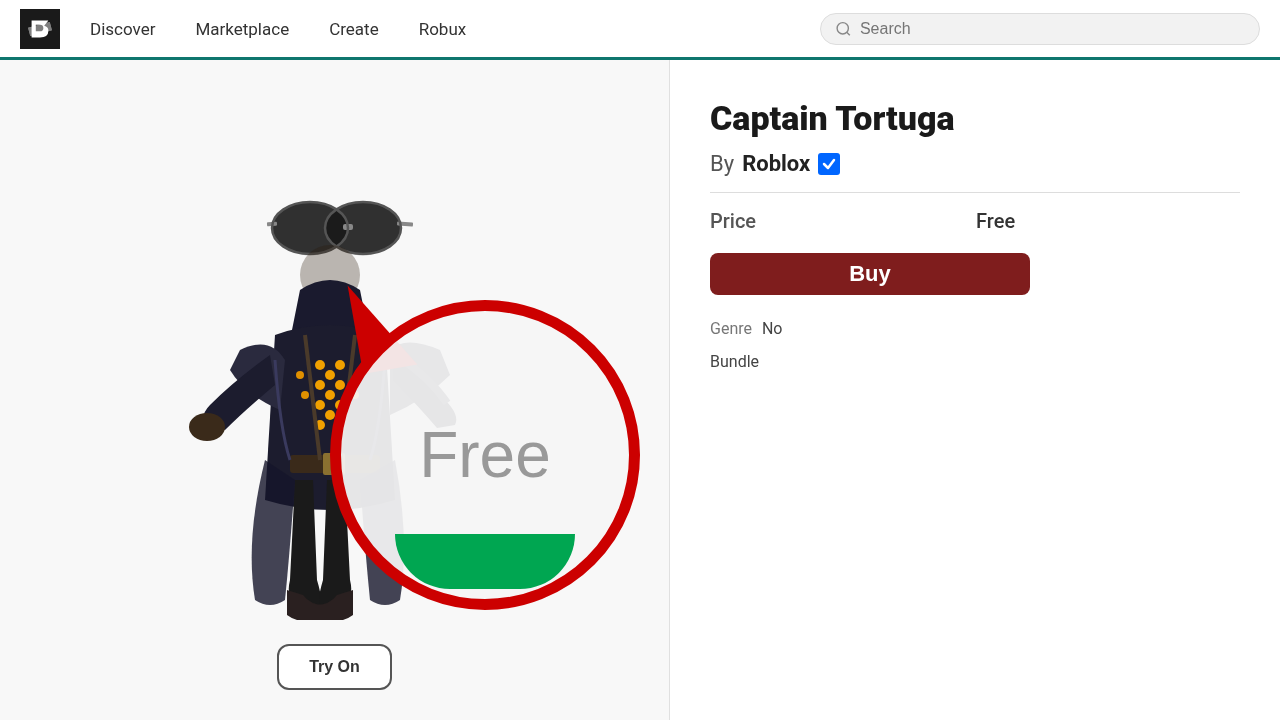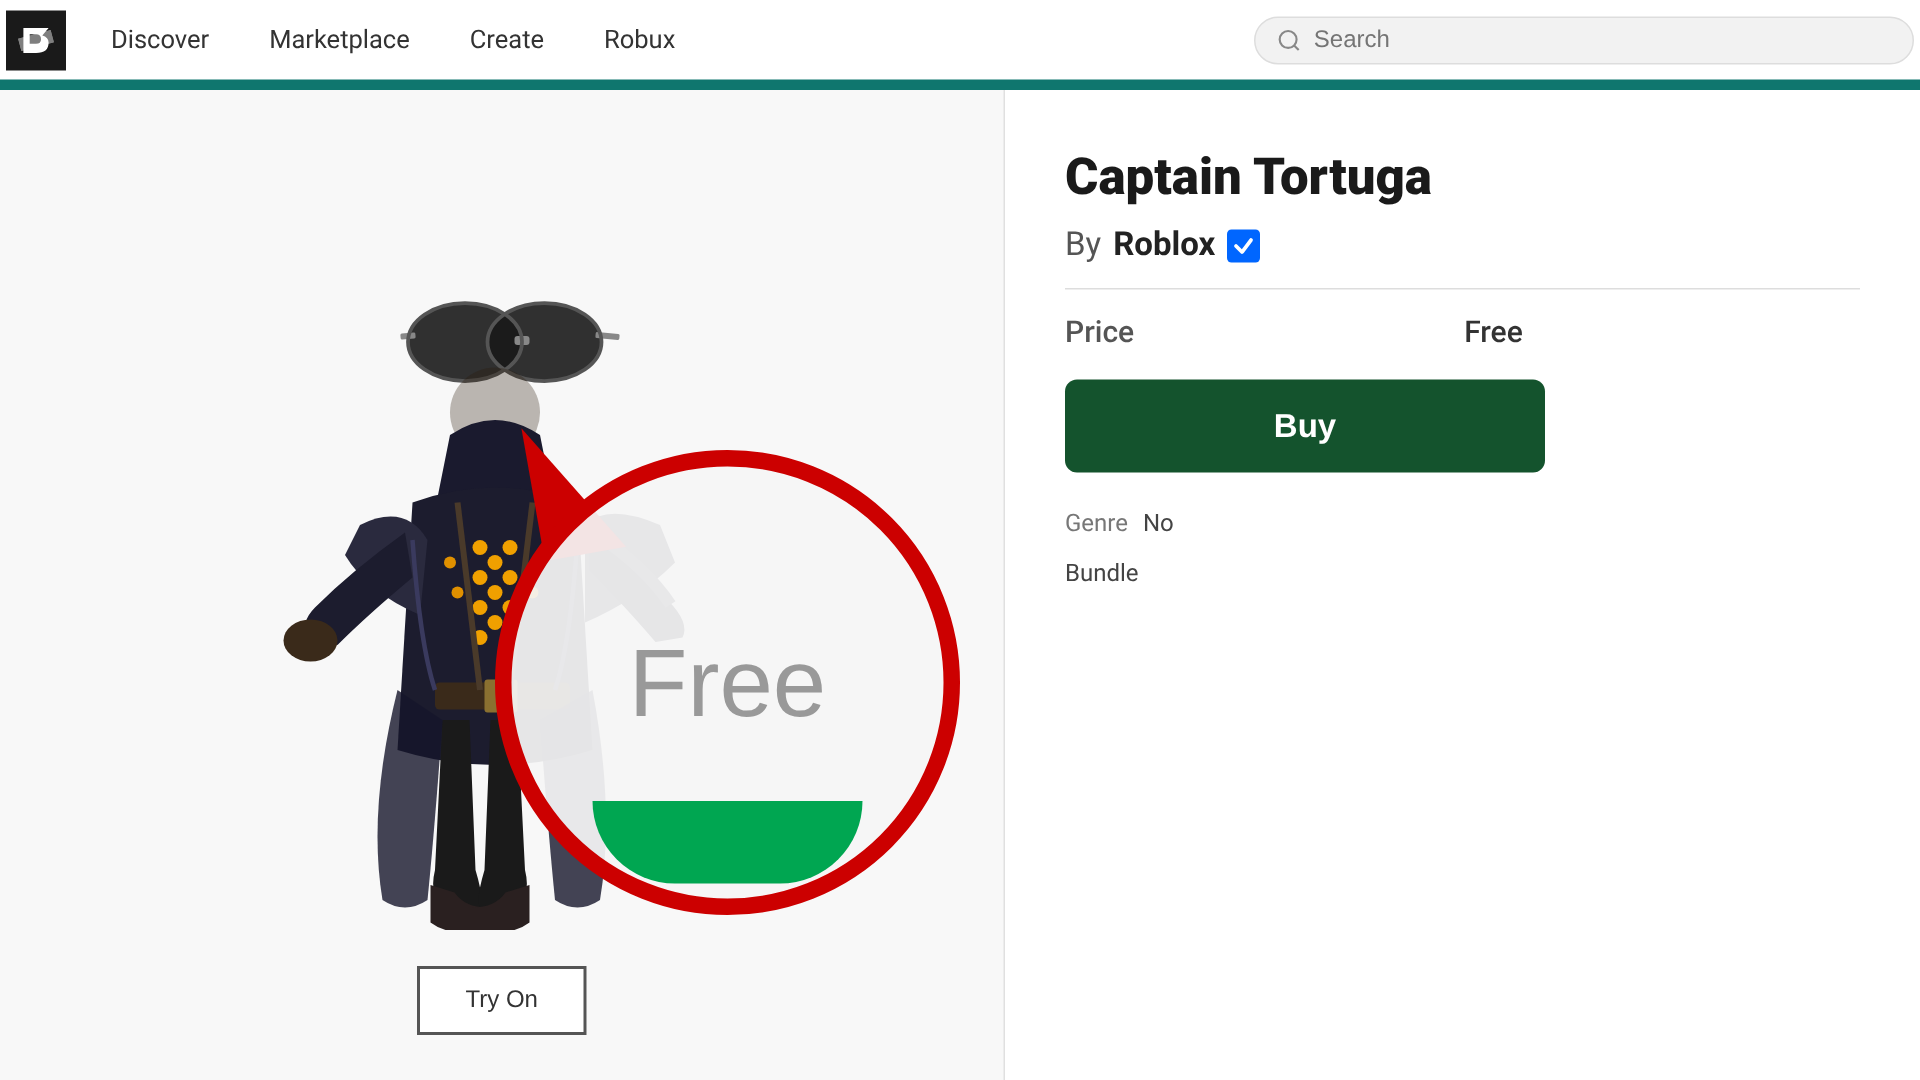--- a/index.html
+++ b/index.html
@@ -7,25 +7,25 @@
       font-family: -apple-system, BlinkMacSystemFont, 'Segoe UI', Roboto, sans-serif;
       background: #f2f2f2;
       width: 1280px;
       height: 720px;
       overflow: hidden;
     }
 
     
     .navbar {
       background: #ffffff;
-      border-bottom: 7px solid #0f766e;
+      border-bottom: 3px solid #0f766e;
       height: 60px;
       display: flex;
       align-items: center;
-      padding: 0 4px;
+      padding: 0 20px;
       gap: 10px;
       position: relative;
       z-index: 10;
     }
     .navbar-logo {
       width: 40px;
       height: 40px;
       background: #1a1a1a;
       display: flex;
       align-items: center;
@@ -95,25 +95,26 @@
     .action-buttons {
       display: flex;
       gap: 12px;
       margin-top: 20px;
       position: absolute;
       bottom: 30px;
     }
     .btn-try-on, .btn-3d {
       padding: 12px 30px;
       border: 2px solid #555;
-      border-radius: 0;
+      border-radius: 12px;
       background: white;
       font-size: 16px;
       cursor: pointer;
       color: #333;
+      font-weight: bold;
     }
 
     
     .item-details {
       flex: 1;
       padding: 40px 40px;
       position: relative;
       overflow: hidden;
     }
 
@@ -166,27 +167,27 @@
       color: #555;
       font-weight: 500;
     }
     .price-value {
       font-size: 20px;
       color: #333;
       font-weight: 500;
     }
 
     .buy-button {
-      background: #14532d;
+      background: #7f1d1d;
       color: white;
       border: none;
       border-radius: 8px;
       font-size: 22px;
       font-weight: 700;
-      padding: 18px 0;
+      padding: 8px 0;
       width: 320px;
       cursor: pointer;
       margin-bottom: 20px;
       display: block;
     }
 
     .info-rows {
       font-size: 16px;
       color: #444;
       line-height: 1.8;

